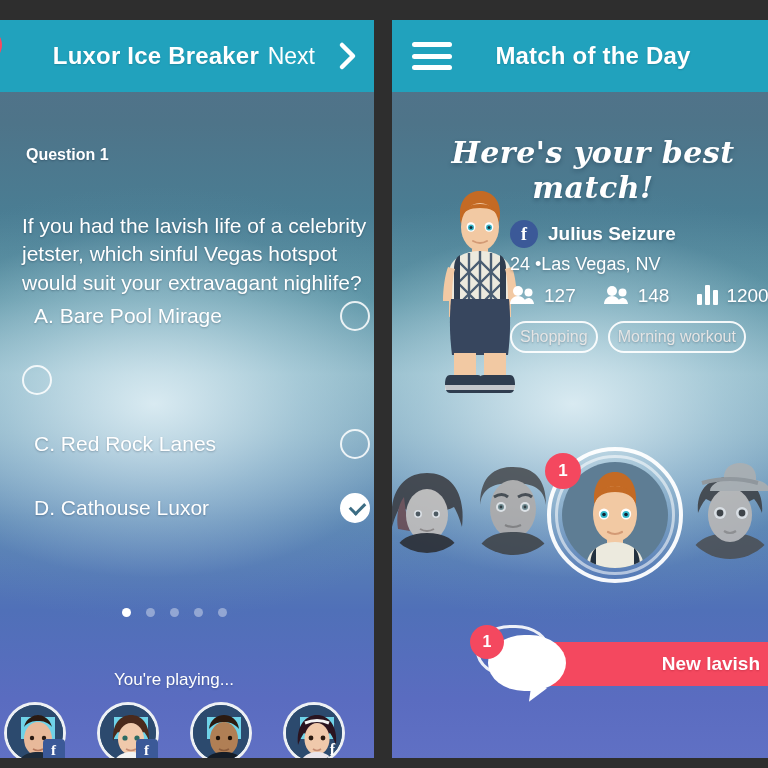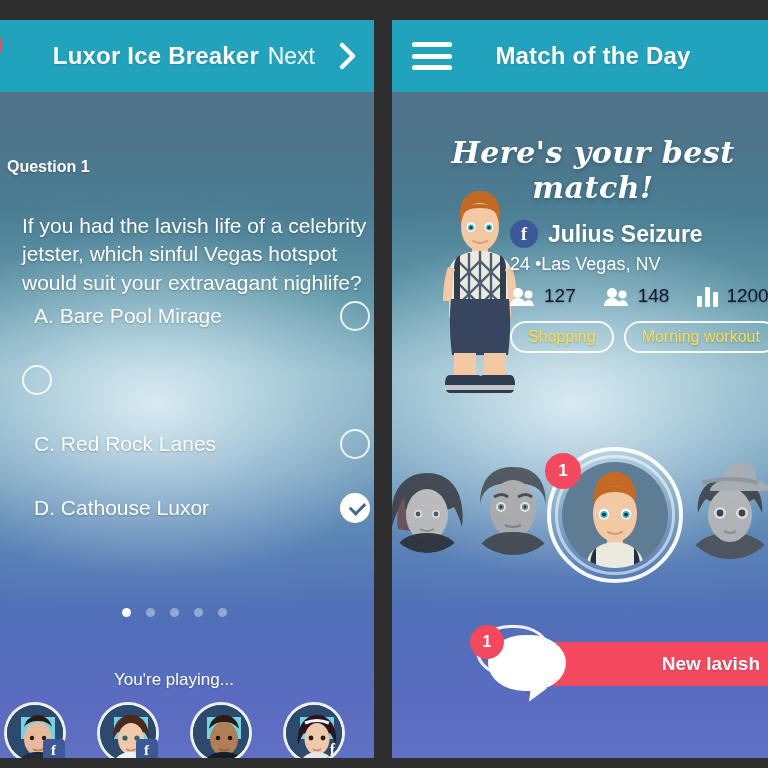--- a/index.html
+++ b/index.html
@@ -66,24 +66,23 @@
   .hamburger i { display:block; height:5px; background:#fff; border-radius:3px; }
 
   .corner-badge {
     position:absolute; left:-6px; top:8px;
     width:34px; height:34px; border-radius:50%;
     background:#f9485f;
   }
 
   
   .q-label {
-    position:absolute; left:33px; top:126px;
+    position:absolute; left:52px; top:126px;
     color:#ffffff; font-size:16px; font-weight:bold;
     text-shadow:0 1px 2px rgba(20,40,60,.35);
-    margin-top:12px;
   }
   .q-text {
     position:absolute; left:48px; top:148px; width:348px;
     color:#ffffff; font-size:21px; line-height:1.35;
     text-shadow:0 1px 2px rgba(20,40,60,.35);
     margin-top:44px;
   }
 
   .options { position:absolute; left:48px; top:264px; width:348px; }
   .option {
@@ -156,36 +155,36 @@
 
   .profile { position:absolute; left:118px; top:200px; right:0; }
   .name-row { display:flex; align-items:center; gap:10px; }
   .fb-round {
     width:28px; height:28px; border-radius:50%;
     background:#3b5998; color:#fff;
     font-family:"Liberation Serif", serif; font-weight:bold; font-size:18px;
     display:flex; align-items:center; justify-content:center; line-height:1;
     flex:none;
   }
-  .p-name { color:#fff; font-size:23px; font-weight:bold;
+  .p-name { color:#fff; font-size:19px; font-weight:bold;
             text-shadow:0 1px 3px rgba(20,40,60,.35); white-space:nowrap; }
   .p-meta { color:#fff; font-size:18px; margin-top:6px;
             text-shadow:0 1px 3px rgba(20,40,60,.35); white-space:nowrap; }
 
   .stats { display:flex; gap:28px; margin-top:10px; align-items:center; }
-  .stat { display:flex; align-items:flex-end; gap:8px; color:#0f172a;
+  .stat { display:flex; align-items:flex-start; gap:8px; color:#ffffff;
           font-size:19px; text-shadow:0 1px 3px rgba(20,40,60,.35); }
   .bars { display:flex; align-items:flex-end; gap:3px; height:20px; }
   .bars i { display:block; width:5px; background:#fff; border-radius:1px; }
 
   .tags { display:flex; gap:10px; margin-top:14px; }
   .tag {
     border:2px solid rgba(255,255,255,.92);
-    border-radius:20px; padding:5px 16px;
-    color:#fde047; font-size:16px; white-space:nowrap;
+    border-radius:20px; padding:5px 8px;
+    color:#e5e5e5; font-size:16px; white-space:nowrap;
     text-shadow:0 1px 2px rgba(20,40,60,.3);
   }
 
   
   .carousel { position:absolute; left:0; right:0; top:425px; height:150px; }
   .c-face {
     position:absolute; border-radius:50%; overflow:hidden;
     filter:grayscale(.72) brightness(.92);
     opacity:.85;
   }

